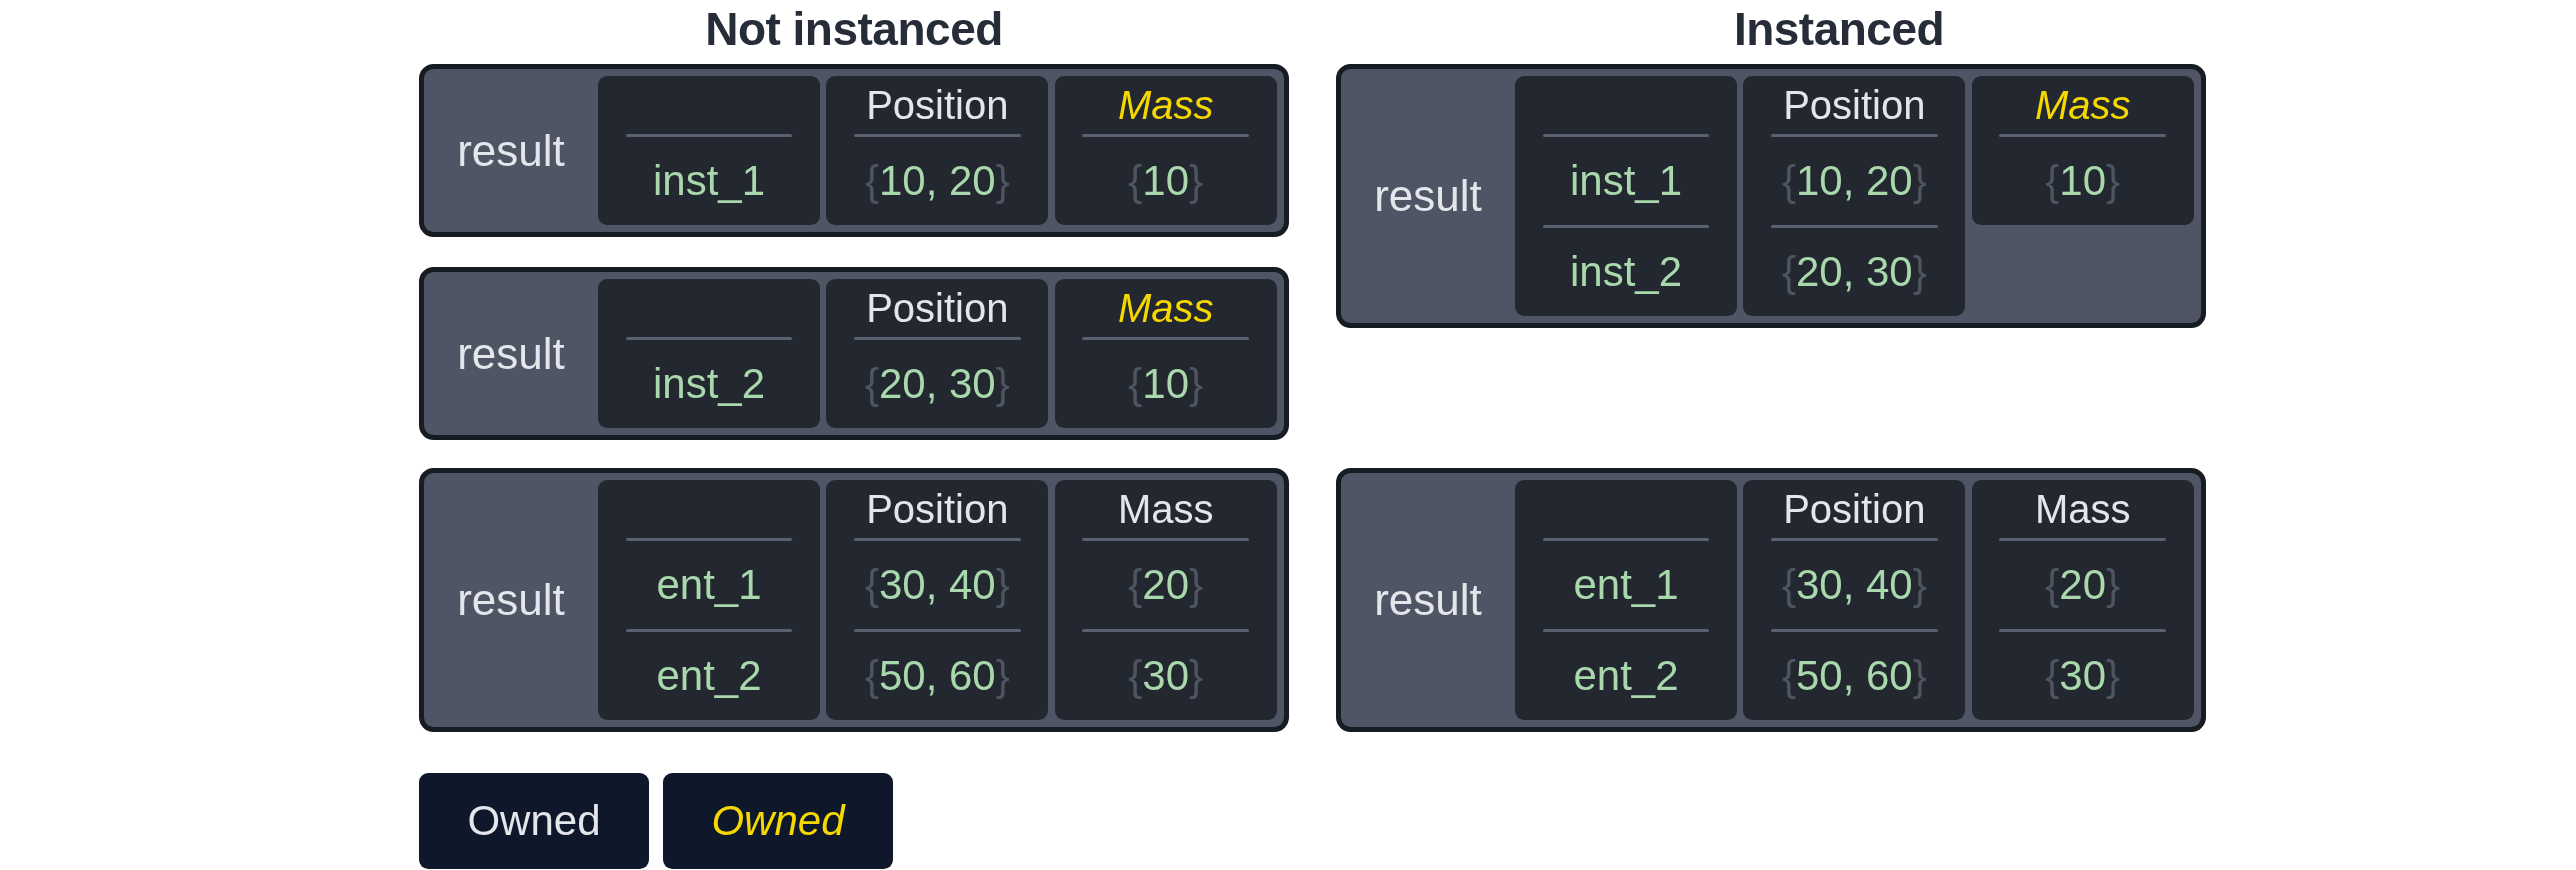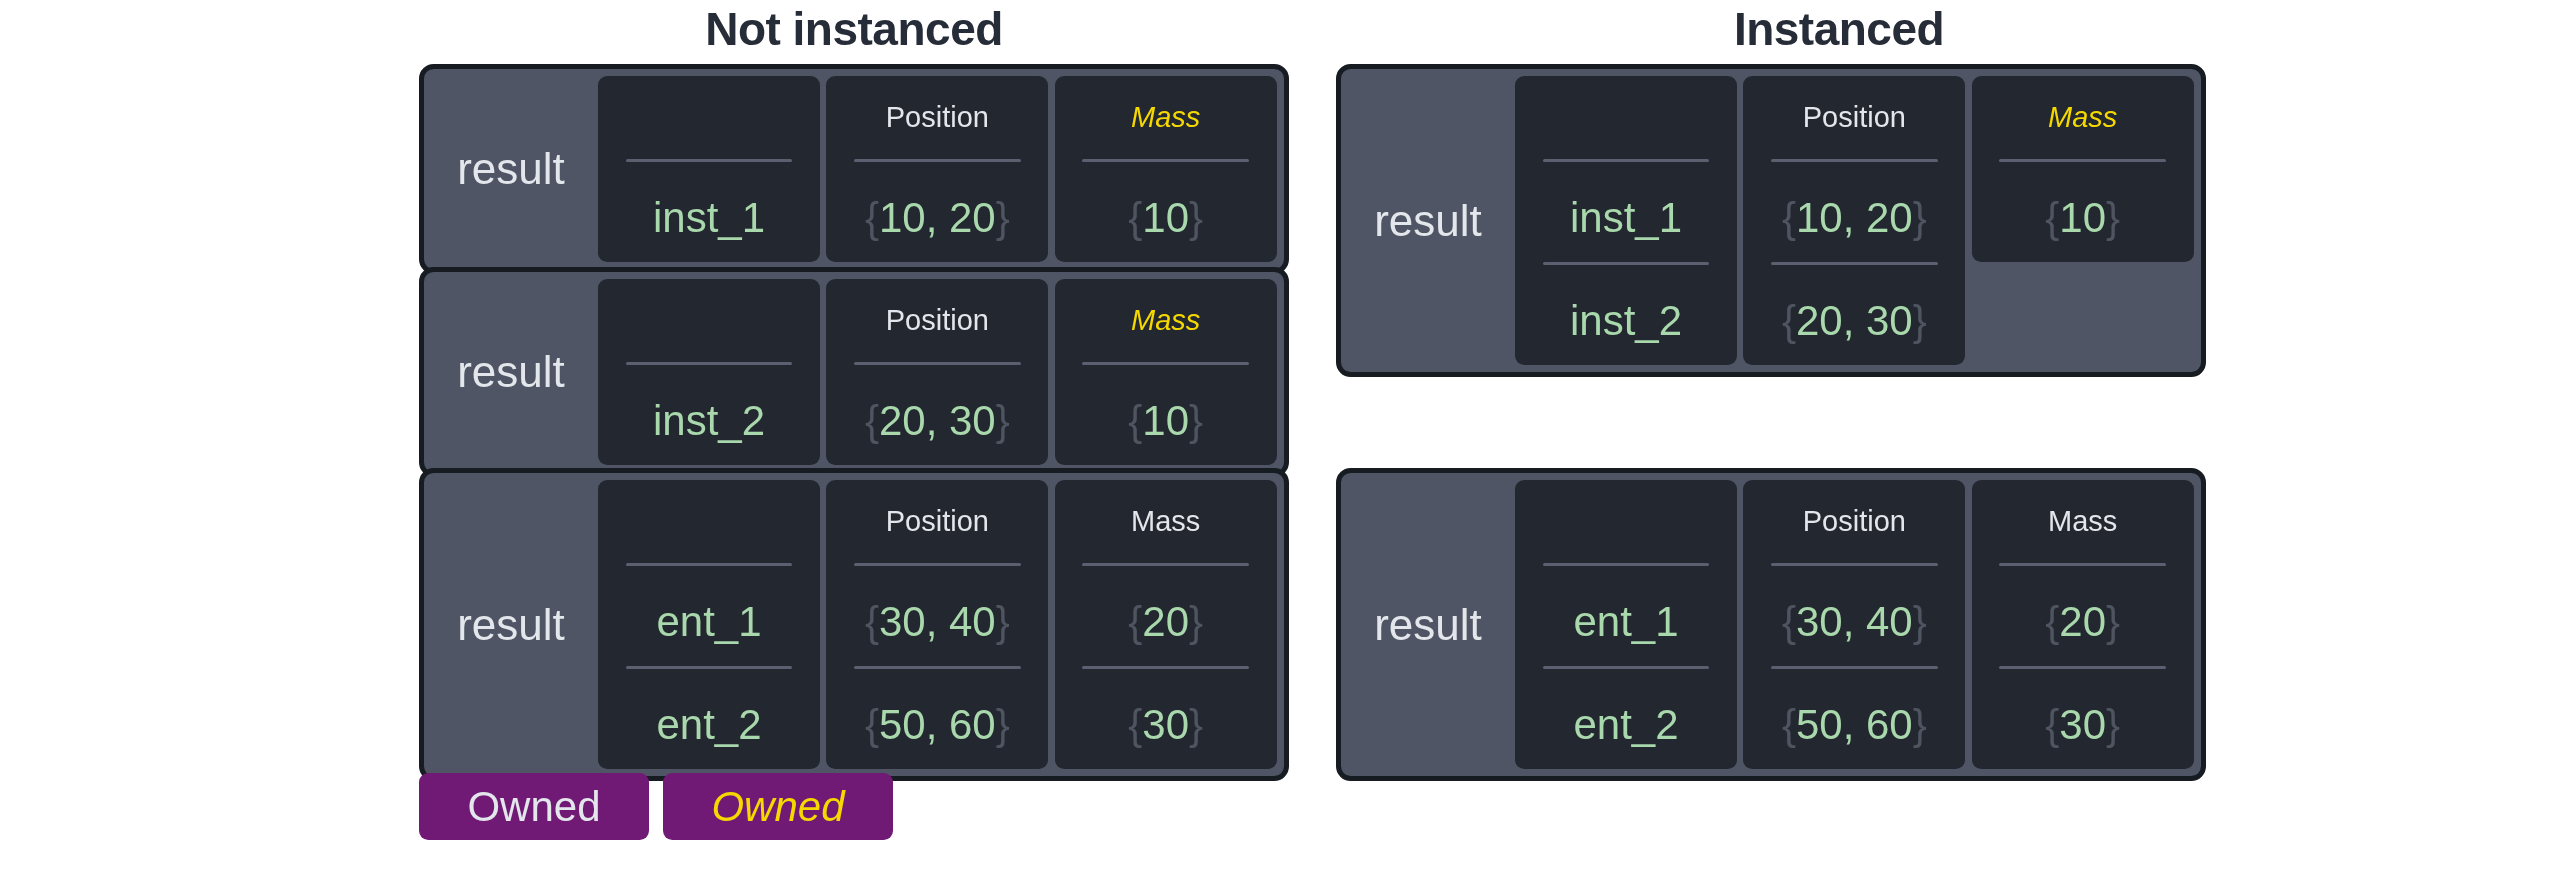--- a/index.html
+++ b/index.html
@@ -46,57 +46,56 @@
   }
   .cell {
     flex: 1;
     min-width: 0;
     background: #23272f;
     border-radius: 9.2px;
     display: flex;
     flex-direction: column;
   }
   .cell-header {
-    height: 83px;
+    height: 58px;
     flex: none;
     display: flex;
     align-items: center;
     justify-content: center;
-    font-size: 29px;
+    font-size: 40px;
     color: #e3e6eb;
   }
   .cell-header.shared {
     color: #f5d800;
     font-style: italic;
   }
   .divider {
     height: 2.8px;
     flex: none;
     background: #5a6070;
     margin: 0 27.5px;
     border-radius: 1.8px;
   }
   .cell-row {
     height: 88px;
     flex: none;
     display: flex;
     align-items: center;
     justify-content: center;
     font-size: 42px;
-    margin-top: 12px;
   }
   .value { color: #a9d8ad; }
   .brace { color: #4e5460; }
   .legend-btn {
     position: absolute;
     top: 773px;
     width: 230px;
-    height: 67px;
+    height: 96px;
     box-sizing: border-box;
-    background: #701a75;
+    background: #0f172a;
     border-radius: 9.2px;
     display: flex;
     align-items: center;
     justify-content: center;
     font-size: 42px;
     color: #e3e6eb;
   }
   .legend-btn.shared-style {
     color: #f5d800;
     font-style: italic;

